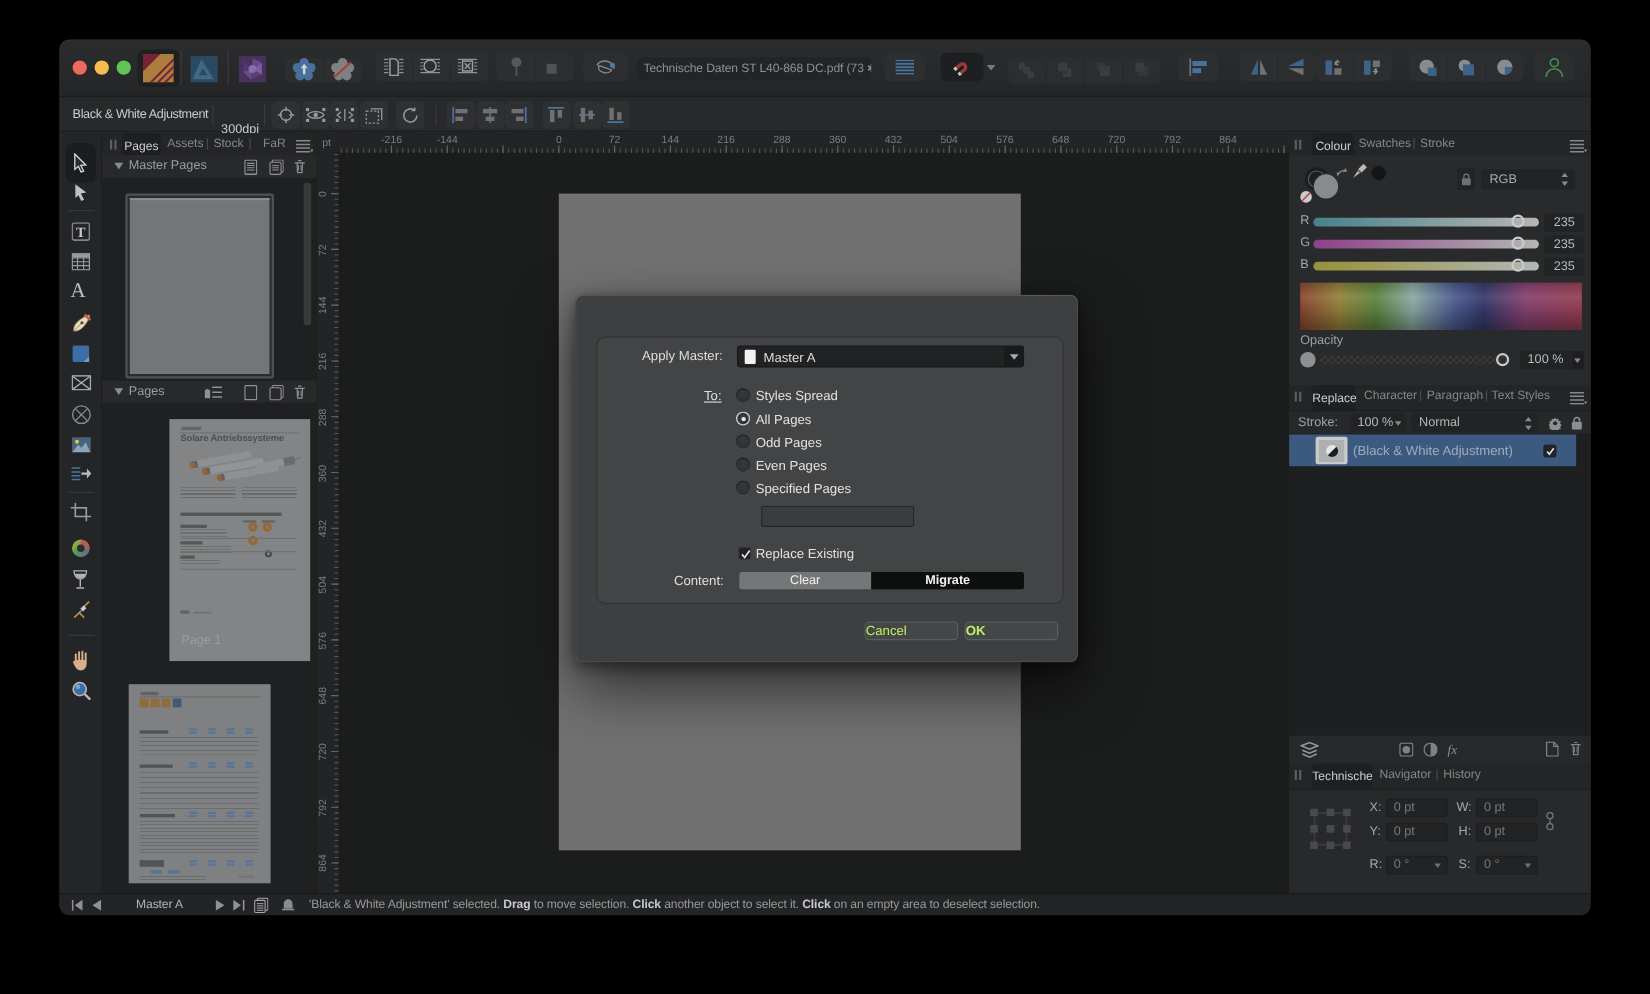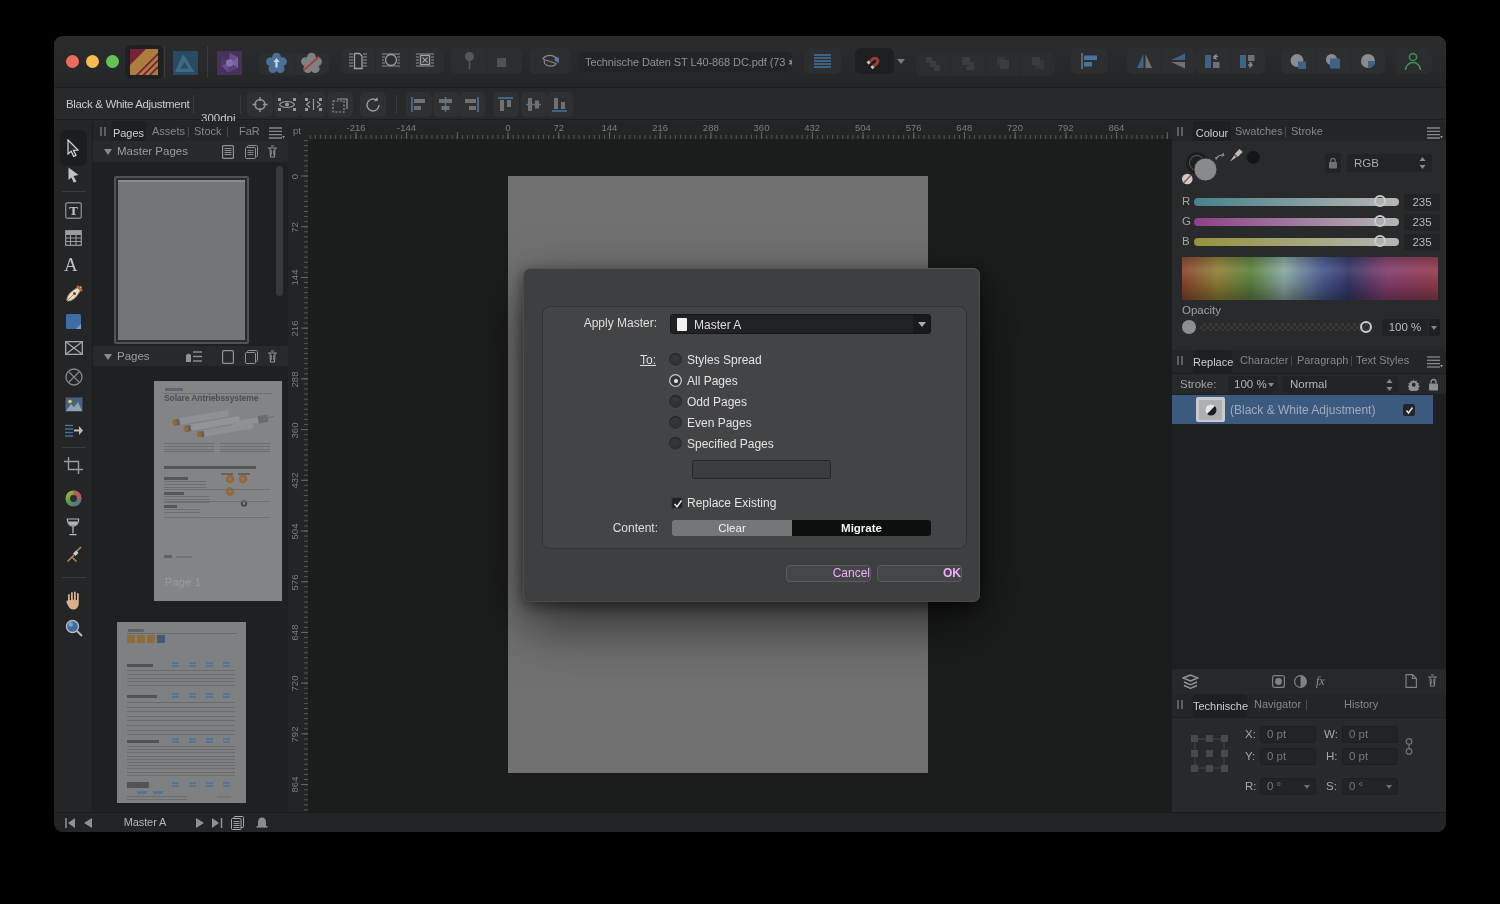--- a/index.html
+++ b/index.html
@@ -40,21 +40,21 @@
 #dlgtitle { position:absolute; left:0; top:0; width:457px; height:21px; background:#2a2b2c;
   border-radius:7px 7px 0 0; border-bottom:1px solid #1f2021; color:#e4e4e5; font-size:12px;
   font-weight:bold; line-height:21px; padding-left:6px; }
 #groupbox { position:absolute; left:19px; top:38px; width:425px; height:243px;
   background:#434445; border:1px solid #323334; border-radius:8px; }
 .dlglab { position:absolute; color:#dededf; font-size:12px; text-align:right; }
 .radio { position:absolute; width:13px; height:13px; border-radius:50%;
   background:radial-gradient(circle at 50% 35%, #37393b, #2a2c2e); box-shadow:0 1px 0 rgba(255,255,255,0.05), inset 0 1px 1px rgba(0,0,0,0.4); }
 .radiolab { position:absolute; color:#e2e2e3; font-size:12px; }
 .dbtn { position:absolute; width:85px; height:17px; background:#454647; border:1px solid #5c5d5e;
-  border-radius:4px; color:#f0abfc; font-size:12px; text-align:right; line-height:15px; }
+  border-radius:4px; color:#bef264; font-size:12px; text-align:left; line-height:15px; }
 </style>
 </head>
 <body>
 <div id="win">
   <div id="titlebar">
     <div class="tl" style="left:12px;background:#ee6a5e;"></div>
     <div class="tl" style="left:32px;background:#f5bd4f;"></div>
     <div class="tl" style="left:52px;background:#61c454;"></div>
 
     <div class="plate" style="left:71px;top:9px;width:38px;height:34px;background:#1e2021;"></div>
@@ -834,21 +834,21 @@
           <path d="M4.3 5 v5 M6.7 5 v5" stroke="#808183" stroke-width="0.9"></path>
         </svg>
     </div>
 
     <div class="tabrow" style="left:0;top:573px;width:274px;font-size:11px;">
       <div class="abs" style="left:5px;top:6px;width:2px;height:9px;background:#5c5e60;"></div>
       <div class="abs" style="left:9px;top:6px;width:2px;height:9px;background:#5c5e60;"></div>
       <div class="tabsel" style="left:21px;width:54px;">Technische</div>
       <span style="position:absolute;left:82px;top:4px;">Navigator</span>
       <span style="position:absolute;left:133px;top:4px;color:#4e5052;">|</span>
-      <span style="position:absolute;left:140px;top:4px;margin-left:32px;">History</span>
+      <span style="position:absolute;left:140px;top:4px;">History</span>
     </div>
     <div class="abs" style="left:0;top:597px;width:274px;height:94px;background:#28292a;font-size:11.5px;color:#9fa0a1;">
       <svg class="abs" style="left:19px;top:17px;" width="37" height="37" viewBox="0 0 37 37">
         <rect x="4" y="4" width="29" height="29" fill="none" stroke="#3b3c3f" stroke-width="1.5"></rect>
         <g fill="#48494c">
             <rect x="0" y="0" width="7" height="7"></rect>
             <rect x="15" y="0" width="7" height="7"></rect>
             <rect x="30" y="0" width="7" height="7"></rect>
             <rect x="0" y="15" width="7" height="7"></rect>
             <rect x="15" y="15" width="7" height="7"></rect>
@@ -900,20 +900,21 @@
           <line x1="2.5" y1="5.5" x2="8.5" y2="5.5"></line>
           <line x1="2.5" y1="7.5" x2="8.5" y2="7.5"></line>
           <line x1="2.5" y1="9.5" x2="8.5" y2="9.5"></line>
           <line x1="2.5" y1="11.5" x2="8.5" y2="11.5"></line>
         </g>
       </svg>
     <svg class="abs" style="left:202px;top:4px;" width="12" height="12" viewBox="0 0 12 12">
         <path d="M6 0.5 C8.5 0.5 10 2.5 10 5 L10 9 L2 9 L2 5 C2 2.5 3.5 0.5 6 0.5 Z" fill="#8a8b8c"></path>
         <rect x="0.5" y="9" width="11" height="1.6" fill="#8a8b8c"></rect>
       </svg>
+    <div class="abs" style="left:227px;top:3px;white-space:nowrap;color:#98999a;">'Black &amp; White Adjustment' selected. <b style="color:#c9cacb;">Drag</b> to move selection. <b style="color:#c9cacb;">Click</b> another object to select it. <b style="color:#c9cacb;">Click</b> on an empty area to deselect selection.</div>
   </div>
 </div>
 <div id="dialog">
   <div id="groupbox"></div>
   <div class="dlglab" style="left:34px;top:48px;width:100px;">Apply Master:</div>
   <div class="abs" style="left:147px;top:46px;width:261px;height:20px;background:#212223;border:1px solid #161718;border-radius:3px;">
     <div class="abs" style="left:6px;top:3px;width:10px;height:13px;background:#f2f2f2;border-radius:1px;"></div>
     <span style="position:absolute;left:23px;top:3px;color:#dededf;font-size:12px;">Master A</span>
     <div class="abs" style="left:242px;top:0;width:17px;height:18px;background:#191a1b;border-radius:0 3px 3px 0;">
       <div style="position:absolute;left:4.5px;top:7px;width:0;height:0;border-left:4px solid transparent;border-right:4px solid transparent;border-top:5px solid #aaabac;"></div>

